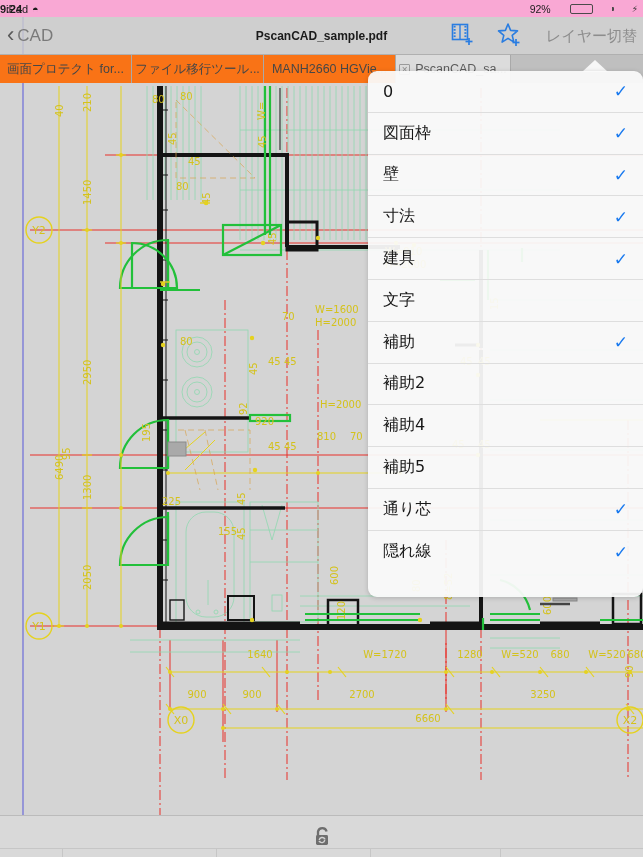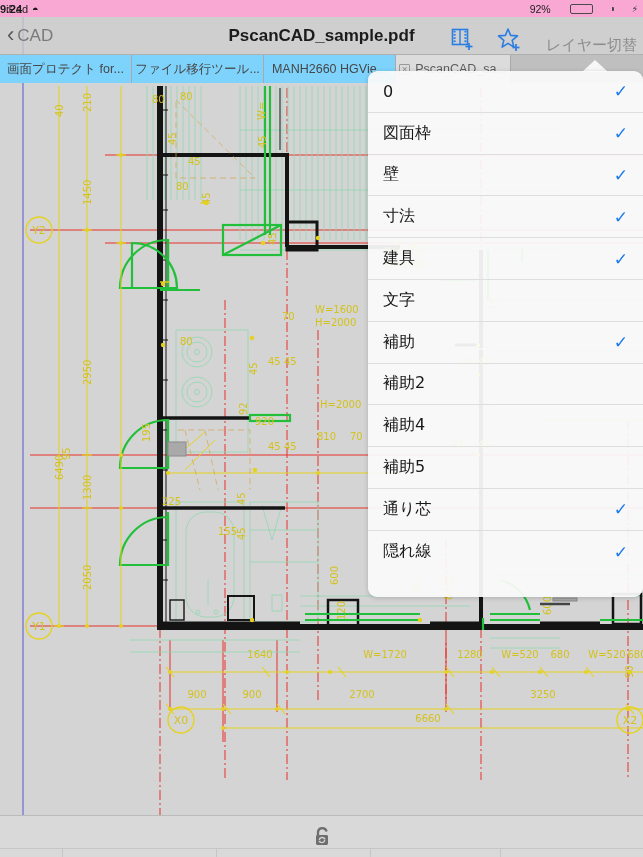--- a/index.html
+++ b/index.html
@@ -58,45 +58,45 @@
   }
   #nav-back {
     position: absolute; left: 7px; top: 0; height: 38px;
     display: flex; align-items: center; gap: 3px;
     color: #7a7a7a; font-size: 17px;
   }
   #nav-back .chev { font-size: 22px; font-weight: 300; line-height: 1; margin-top:-2px; color:#5a5a5a;}
   #nav-title {
     position: absolute; left: 0; right: 0; top: 0; height: 38px;
     display: flex; align-items: center; justify-content: center;
-    font-size: 17px; font-weight: bold; color: #1b1b1b;
+    font-size: 12px; font-weight: bold; color: #1b1b1b;
   }
   #nav-right {
     position: absolute; right: 6px; top: 0; height: 38px;
-    display: flex; align-items: flex-end; gap: 23px;
+    display: flex; align-items: center; gap: 23px;
   }
   #layer-toggle-label { font-size: 15px; color: #8d8d8d; }
 
   
   #tab-bar {
     position: absolute; left: 0; top: 55px;
     width: 643px; height: 28px;
     background: #bfbfbf;
     display: flex;
     z-index: 38;
     overflow: hidden;
   }
   .tab {
     position: relative;
     display: flex; align-items: center; justify-content: center;
     height: 28px;
     font-size: 12.5px;
     color: #474747;
     border-right: 1px solid #a9a9a9;
-    background: #7dd3fc;
+    background: #f97316;
     padding: 0 6px;
     white-space: nowrap;
     overflow: hidden;
   }
   .tab.active { background: #dcdcdc; color: #5b5b5b; }
   .tab .tab-close {
     font-size: 10px; color: #8d8d8d; border: 1px solid #9a9a9a;
     width: 11px; height: 11px; line-height: 9px; text-align: center;
     border-radius: 1px; margin-right: 5px; flex: none;
   }

